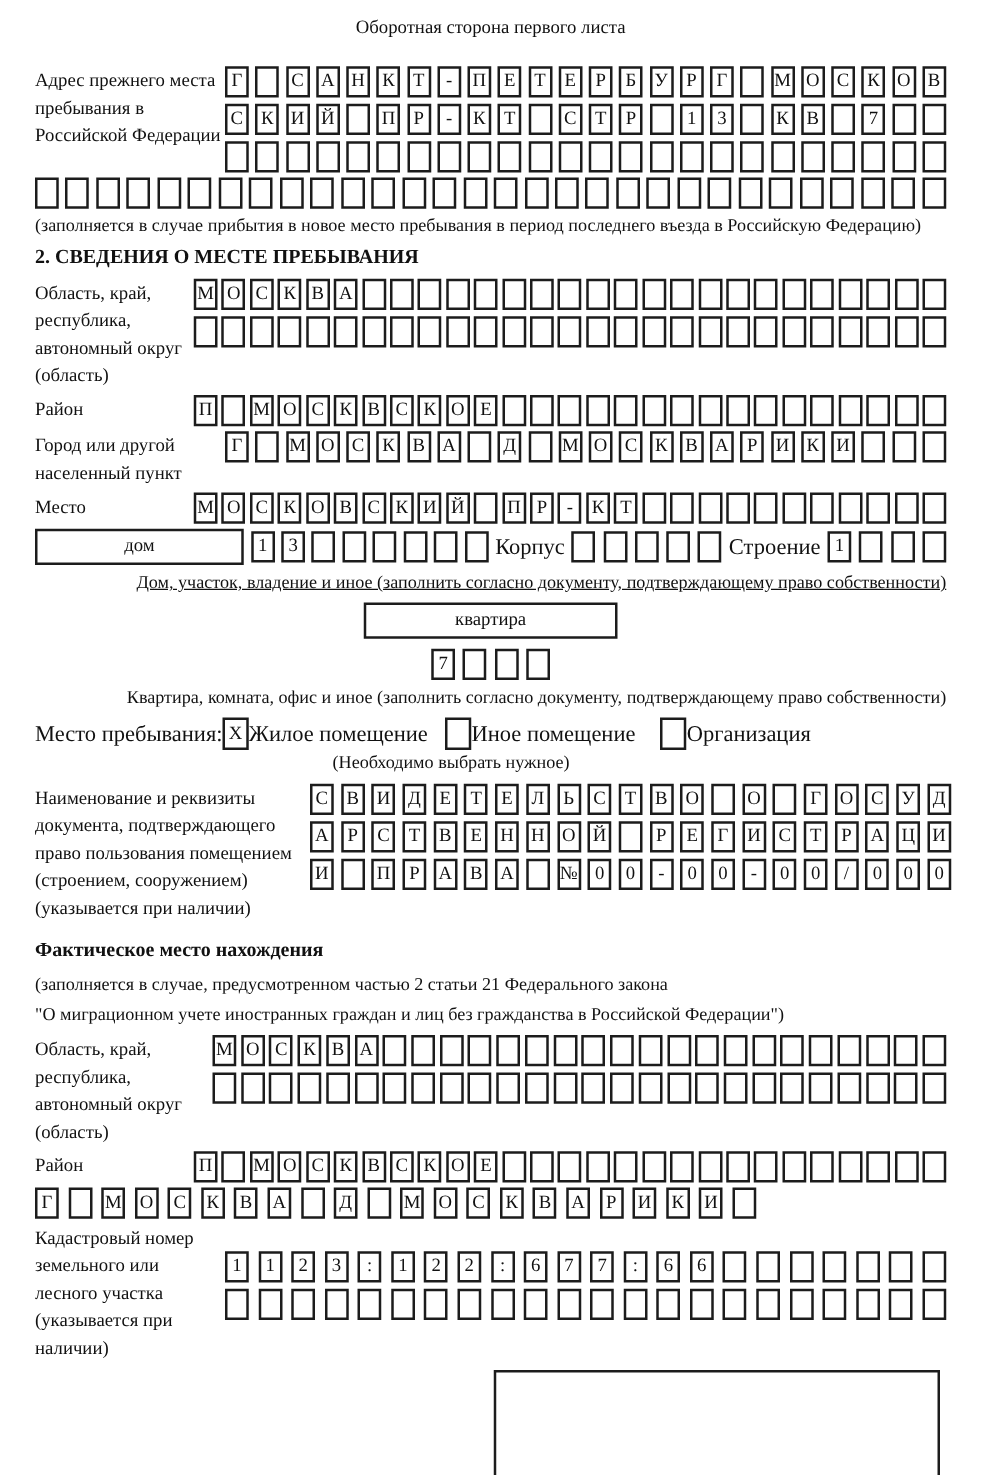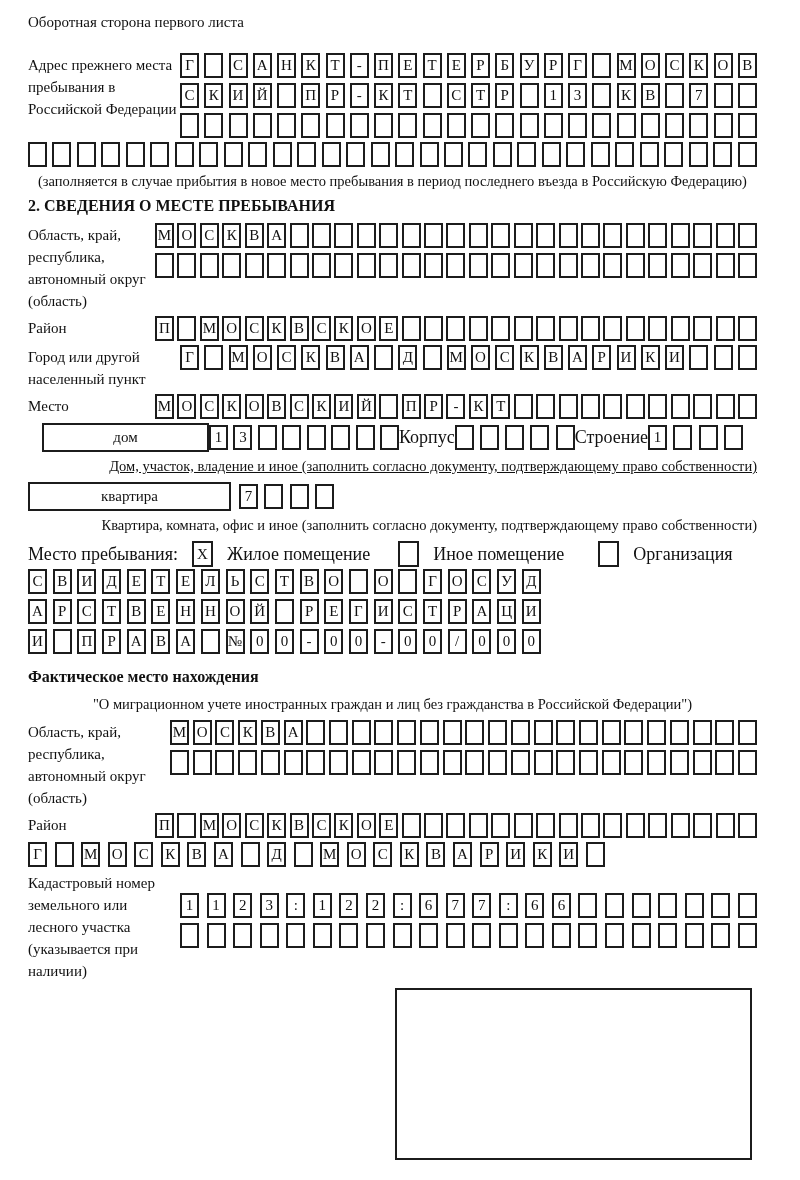--- a/index.html
+++ b/index.html
@@ -4,55 +4,55 @@
 <style>
   * { margin:0; padding:0; box-sizing:border-box; }
   html,body { background:#fff; }
   body {
     width:800px; height:1180px; overflow:hidden;
     font-family:"Liberation Serif", serif;
     color:#111;
   }
   .page { width:800px; height:1180px; padding:14px 43px 0 28px; }
 
-  .hdr-note { text-align:left; font-size:15px; margin-bottom:22px; }
+  .hdr-note { text-align:center; font-size:15px; margin-bottom:22px; }
 
   .line { display:flex; align-items:flex-start; margin-bottom:4px;justify-content:space-between; }
   .lbl { font-size:15px; line-height:22px; flex:none; padding-top:1px; }
   .w127 { width:127px; } .w142 { width:142px; }
   .w152 { width:152px; } .w220 { width:220px; }
 
   .rows { display:flex; flex-direction:column; gap:5px; }
 
   .boxrow { display:flex; justify-content:space-between; flex:none; }
   .cb {
     width:19px; height:25px; flex:none;
     border:2px solid #1c1c1c;
     font-size:15px; line-height:21px; text-align:center;
   }
   .bw24 { width:577px; } .bw30 { width:729px; } .bw27 { width:602px; }
   .bw21 { width:513px; } .bw26 { width:587px; } .bw22 { width:577px; }
   .bw8 { width:190px; } .bw5 { width:120px; } .bw4 { width:95px; }
 
-  .caption { font-size:14.5px; text-align:center; margin:4px 0 6px 0; line-height:20px; }
+  .caption { font-size:14.5px; margin:4px 0 6px 0; line-height:20px; }
   .sec-title { font-size:16px; font-weight:bold; text-align:left; margin:6px 0 8px 0; }
 
   .widebox {
     border:2px solid #1c1c1c; height:29px; flex:none;
     font-size:15px; text-align:center; line-height:25px;
   }
-  .domline { display:flex; justify-content:center; align-items:center; margin-bottom:3px; }
+  .domline { display:flex; justify-content:space-between; align-items:center; margin-bottom:3px; }
   .inline-lbl { font-size:18px; flex:none; }
 
   .cbx {
     width:21px; height:26px; flex:none; display:inline-block;
     border:2px solid #1c1c1c;
     font-size:15px; line-height:22px; text-align:center;
   }
-  .mesto-line { display:flex; align-items:center; gap:14px; margin:6px 0 2px 0; }
+  .mesto-line { display:flex; align-items:center; margin:6px 0 2px 0; }
   .choose-note { font-size:14.5px; margin:2px 0 8px 238px; }
 
   .stamp-box {
     width:357px; height:172px; border:2px solid #1c1c1c;
     margin:6px 0 6px 367px;
   }
 </style>
 </head>
 <body>
 
@@ -362,42 +362,44 @@
     <div class="inline-lbl">Строение</div>
     <div class="boxrow bw4">
         <span class="cb">1</span>
         <span class="cb"></span>
         <span class="cb"></span>
         <span class="cb"></span>
       </div>
   </div>
   <div class="caption" style="text-align:right;text-decoration:underline;">Дом, участок, владение и иное (заполнить согласно документу, подтверждающему право собственности)</div>
 
-  <div class="domline" style="justify-content:flex-start; gap:8px;">
+  <div class="domline" style="justify-content:space-between; gap:8px;flex-direction:column;">
     <div class="widebox" style="width:203px;">квартира</div>
     <div class="boxrow bw4">
         <span class="cb">7</span>
         <span class="cb"></span>
         <span class="cb"></span>
         <span class="cb"></span>
       </div>
   </div>
   <div class="caption" style="text-align:right;">Квартира, комната, офис и иное (заполнить согласно документу, подтверждающему право собственности)</div>
 
   <div class="mesto-line">
     <span class="inline-lbl">Место пребывания:</span>
     <span class="cbx">X</span>
     <span class="inline-lbl">Жилое помещение</span>
     <span class="cbx" style="margin-left:14px;"></span>
     <span class="inline-lbl">Иное помещение</span>
     <span class="cbx" style="margin-left:20px;"></span>
     <span class="inline-lbl">Организация</span>
   </div>
-
-  <div class="line">
+  <div class="choose-note">(Необходимо выбрать нужное)</div>
+
+  <div class="line">
+    <div class="lbl w220">Наименование и реквизиты документа, подтверждающего право пользования помещением (строением, сооружением) (указывается при наличии)</div>
     <div class="rows">
       <div class="boxrow bw21">
           <span class="cb">С</span>
           <span class="cb">В</span>
           <span class="cb">И</span>
           <span class="cb">Д</span>
           <span class="cb">Е</span>
           <span class="cb">Т</span>
           <span class="cb">Е</span>
           <span class="cb">Л</span>
@@ -458,20 +460,21 @@
           <span class="cb">0</span>
           <span class="cb">/</span>
           <span class="cb">0</span>
           <span class="cb">0</span>
           <span class="cb">0</span>
         </div>
     </div>
   </div>
 
   <div class="sec-title" style="margin-top:14px;">Фактическое место нахождения</div>
+  <div class="caption" style="margin-bottom:0;">(заполняется в случае, предусмотренном частью 2 статьи 21 Федерального закона</div>
   <div class="caption">"О миграционном учете иностранных граждан и лиц без гражданства в Российской Федерации")</div>
 
   <div class="line">
     <div class="lbl w142">Область, край, республика, автономный округ (область)</div>
     <div class="rows">
       <div class="boxrow bw26">
           <span class="cb">М</span>
           <span class="cb">О</span>
           <span class="cb">С</span>
           <span class="cb">К</span>

